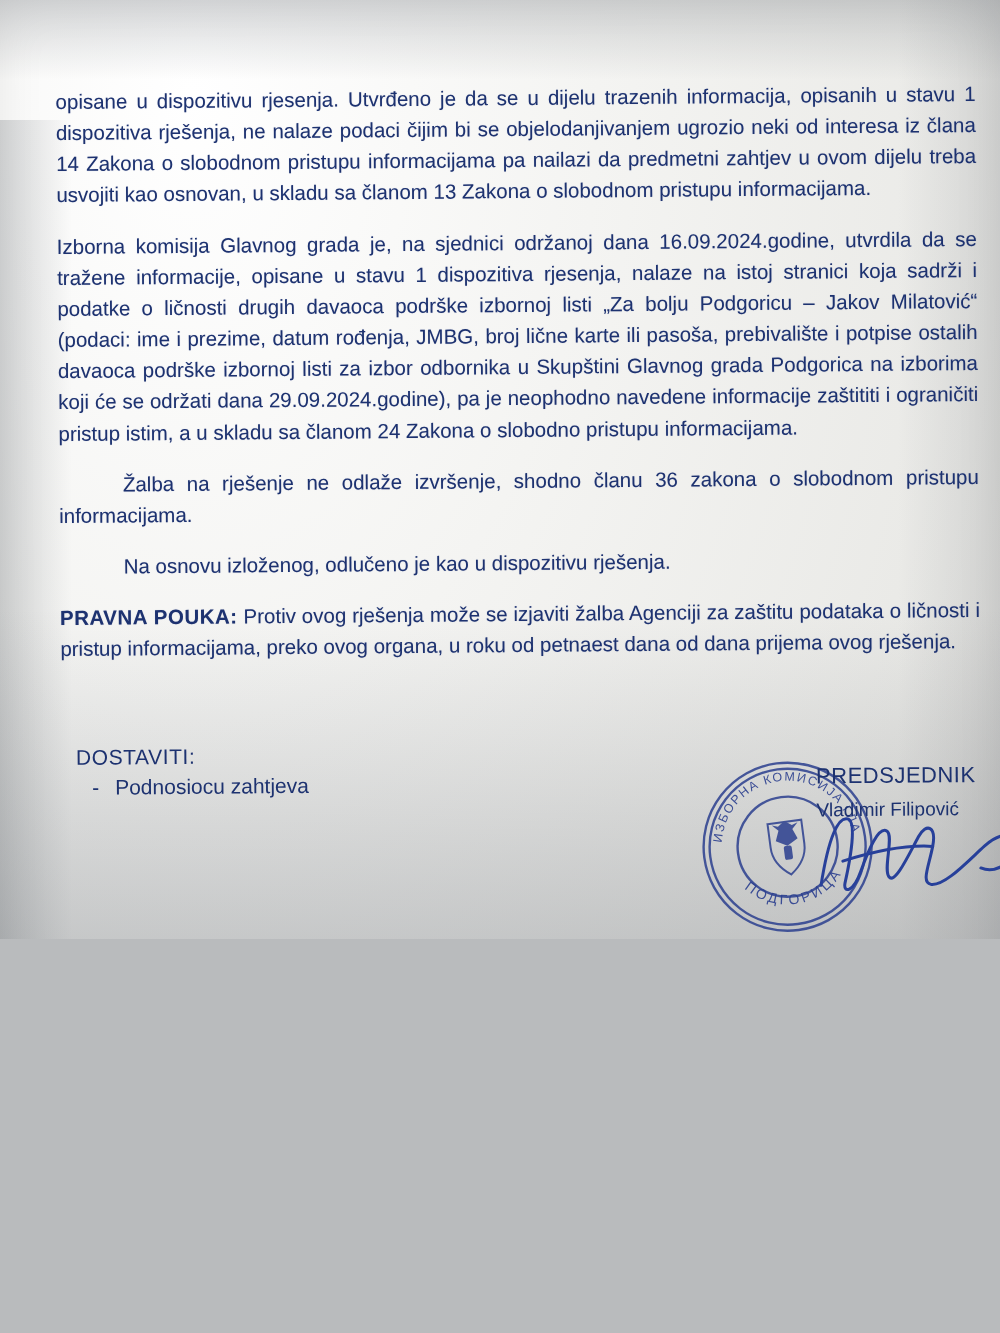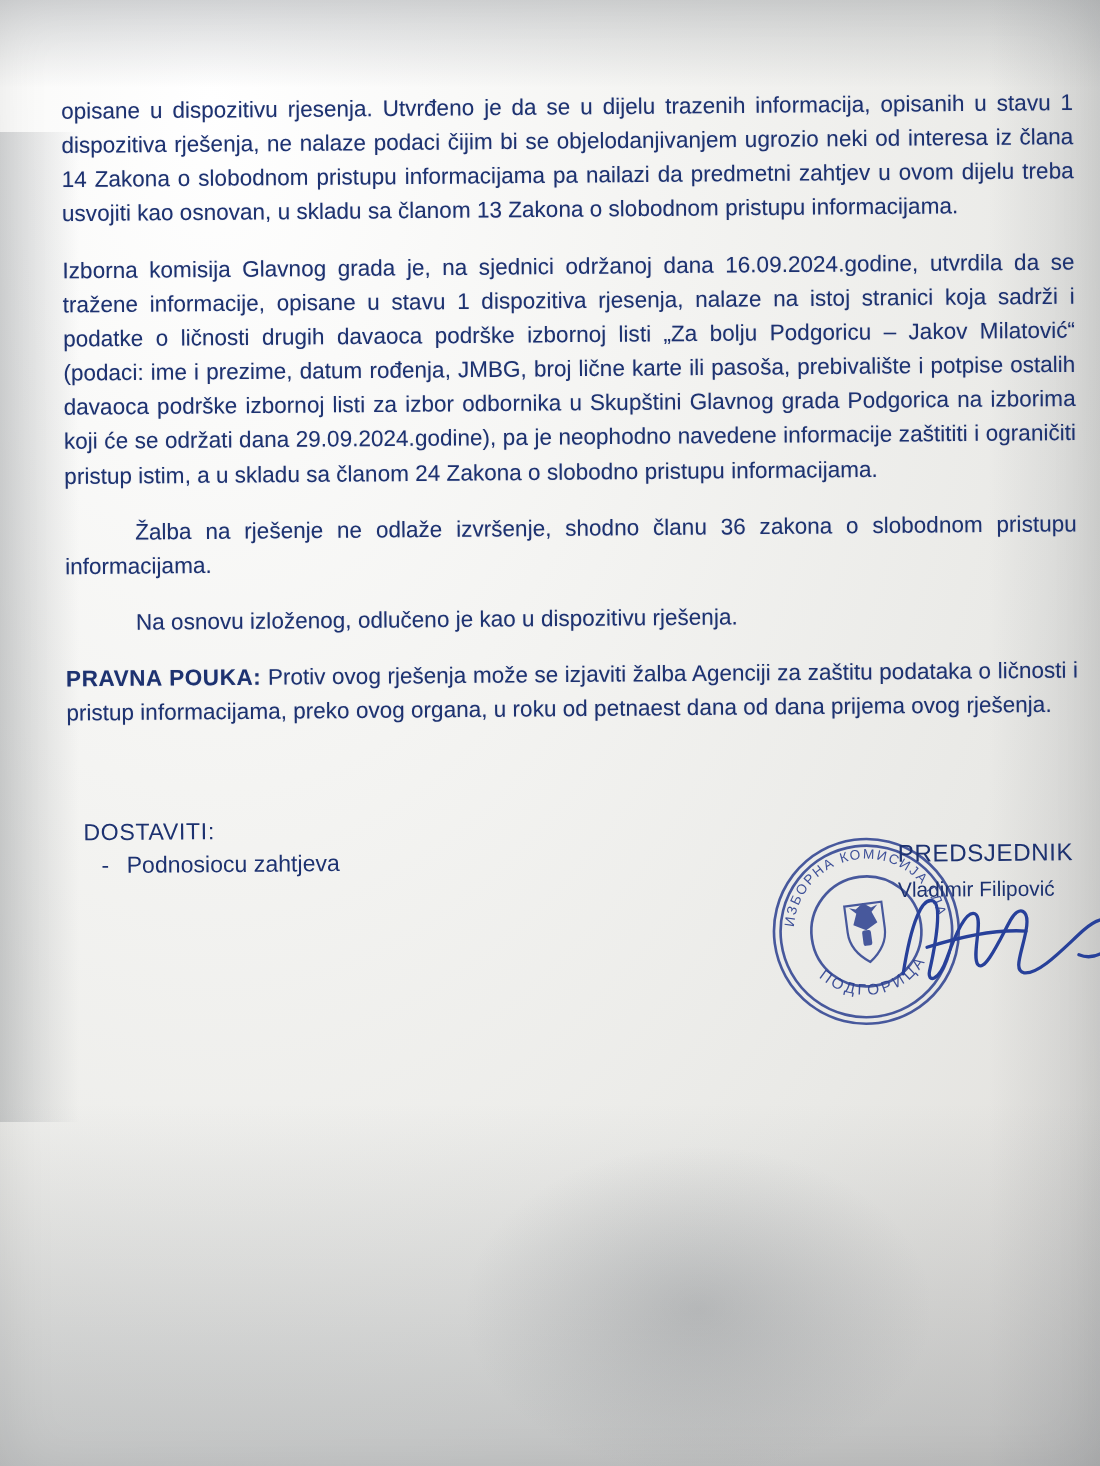--- a/index.html
+++ b/index.html
@@ -3,21 +3,21 @@
 <meta charset="utf-8">
 <style>
   html, body {
     margin: 0;
     padding: 0;
     background: #b9bbbd;
   }
   #page {
     position: relative;
     width: 1000px;
-    height: 1333px;
+    height: 939px;
     overflow: hidden;
     background: #d8d8d6;
     font-family: "Liberation Sans", sans-serif;
   }
   
   #paper {
     position: absolute;
     left: -10px;
     top: -18px;
     width: 1025px;

